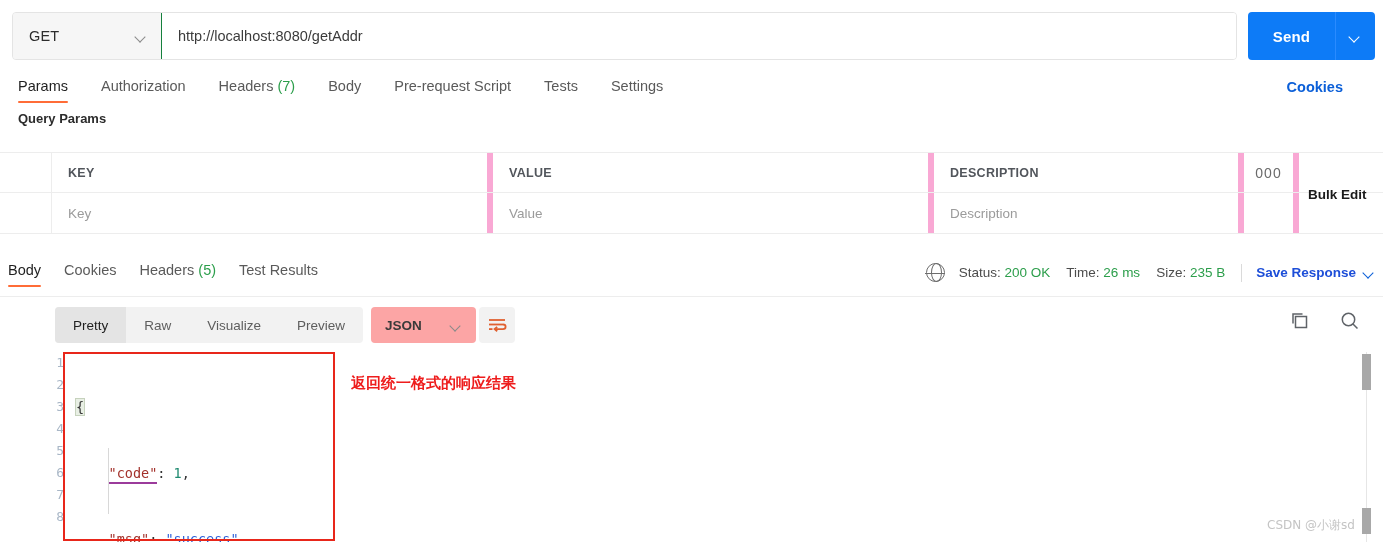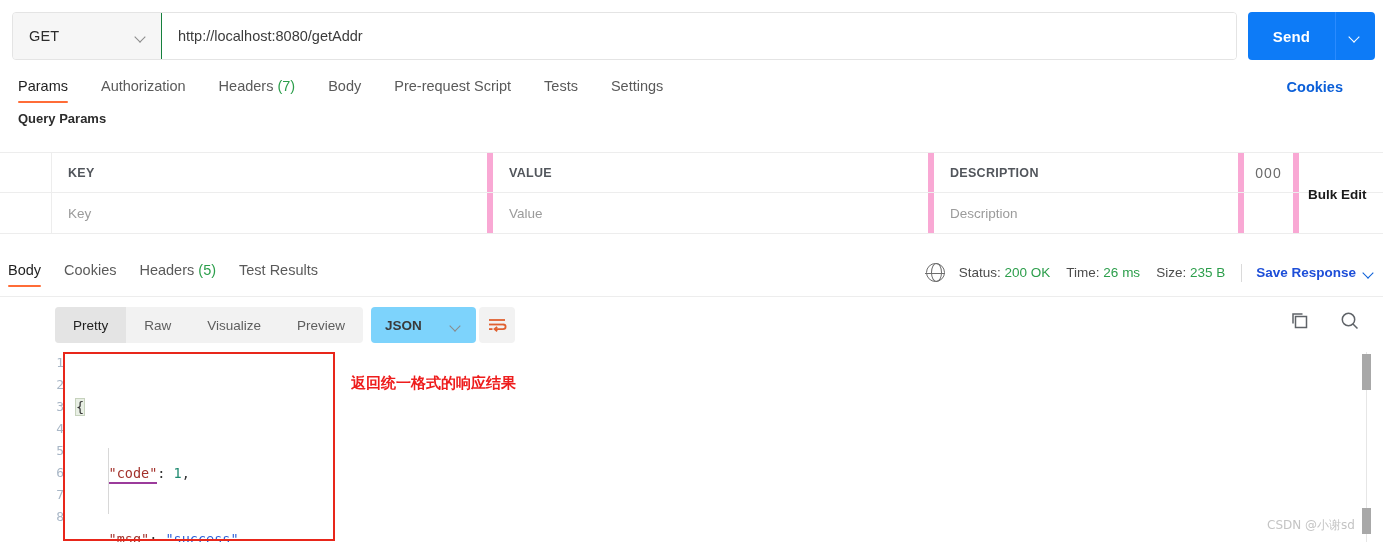--- a/index.html
+++ b/index.html
@@ -174,21 +174,21 @@
     margin-left: 47px;
   }
   .fmt {
     display: flex; align-items: center; padding: 0 18px;
     font-size: 13.5px; color: #5e5e5e; cursor: pointer;
   }
   .fmt.active { background: #e4e4e4; color: #1f1f1f; }
   .json-sel {
     position: absolute; left: 371px; top: 307px;
     height: 36px; display: flex; align-items: center; gap: 29px;
-    padding: 0 14px; background: #7dd3fc; border-radius: 4px; cursor: pointer;
+    padding: 0 14px; background: #fca5a5; border-radius: 4px; cursor: pointer;
   }
   .json-sel .jlabel { font-size: 13.5px; color: #3a3a3a; font-weight: bold; }
   .wrap-btn {
     position: absolute; left: 479px; top: 307px;
     width: 36px; height: 36px; background: #f2f2f2; border-radius: 4px;
     display: flex; align-items: center; justify-content: center; cursor: pointer;
   }
   .ricons { position: absolute; right: 22px; top: 310px; display: flex; gap: 28px; }
 
   

